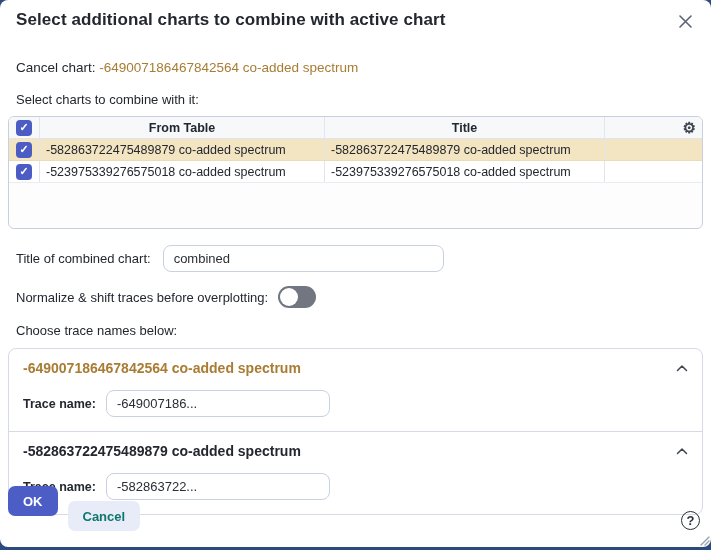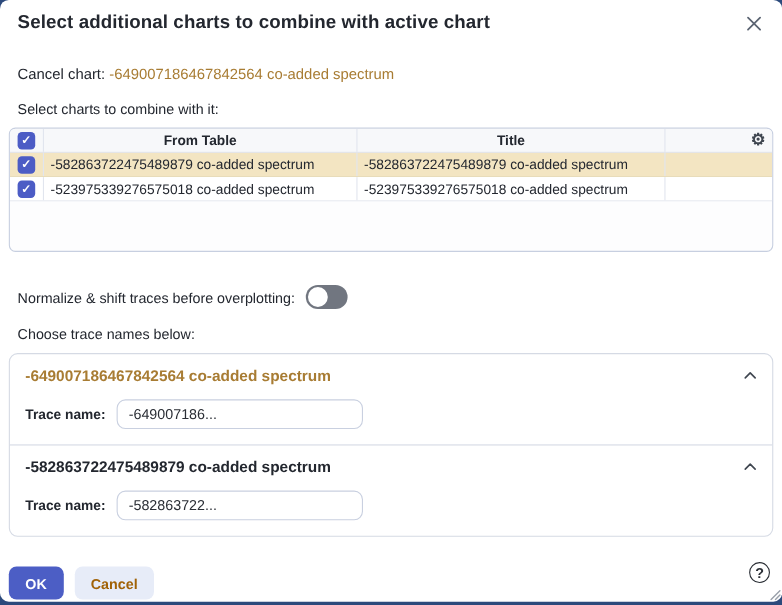--- a/index.html
+++ b/index.html
@@ -87,28 +87,28 @@
     display:flex; justify-content:space-between; align-items:center;
     padding:11px 14px 8px 14px; cursor:pointer; font-size:14px; font-weight:600;
   }
   .panel-header.gold{ color:#a87c33; }
   .chevron{ color:#3f4650; line-height:0; }
   .panel-body{ display:flex; align-items:center; padding:6px 14px 14px 14px; font-size:12.5px; }
   .panel-body label{ font-weight:600; margin-right:10px; }
   .trace-input{ width:224px; }
 
   
-  .footer{ position:absolute; left:8px; bottom:2px; display:flex; gap:10px; }
+  .footer{ position:absolute; left:8px; bottom:16px; display:flex; gap:10px; }
   .btn{
     border:none; border-radius:7px; font-size:13px; font-weight:bold;
     padding:0 15px; height:30px; cursor:pointer;
     font-family:"Liberation Sans", sans-serif;
   }
   .btn-primary{ background:#4c5ec5; color:#ffffff; }
-  .btn-secondary{ background:#e7ecf8; color:#a16207; }
+  .btn-secondary{ background:#e7ecf8; color:#0f766e;margin-top:15px; }
 
   .help{
     position:absolute; right:11px; bottom:17px;
     width:19px; height:19px; border-radius:50%;
     border:1.6px solid #2a2e35; color:#2a2e35;
     display:flex; align-items:center; justify-content:center;
     font-size:13px; font-weight:bold; cursor:pointer;
   }
   .resize-corner{ position:absolute; right:1px; bottom:1px; line-height:0; }
 </style>
@@ -156,20 +156,22 @@
       <div class="cb-cell">
         <span class="checkbox">✓</span>
       </div>
       <div>-523975339276575018 co-added spectrum</div>
       <div>-523975339276575018 co-added spectrum</div>
       <div></div>
     </div>
   </div>
 
   <div class="field-row">
+    <label>Title of combined chart:</label>
+    <input class="txt-input combined-input" type="text" value="combined" style="">
   </div>
 
   <div class="toggle-row">
     <span>Normalize &amp; shift traces before overplotting:</span>
     <div class="toggle" aria-checked="off">
       <div class="knob"></div>
     </div>
   </div>
 
   <div class="choose-label">Choose trace names below:</div>

